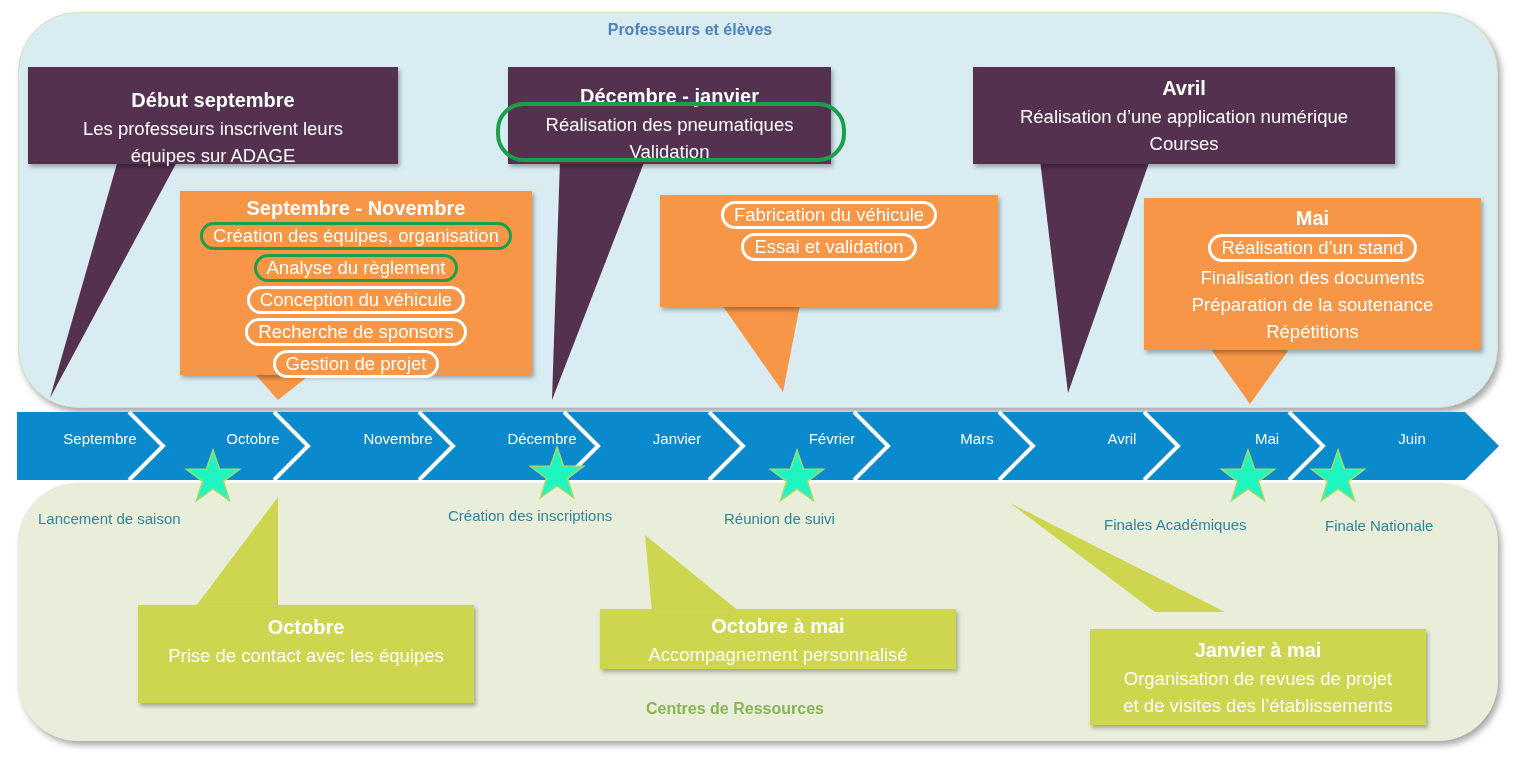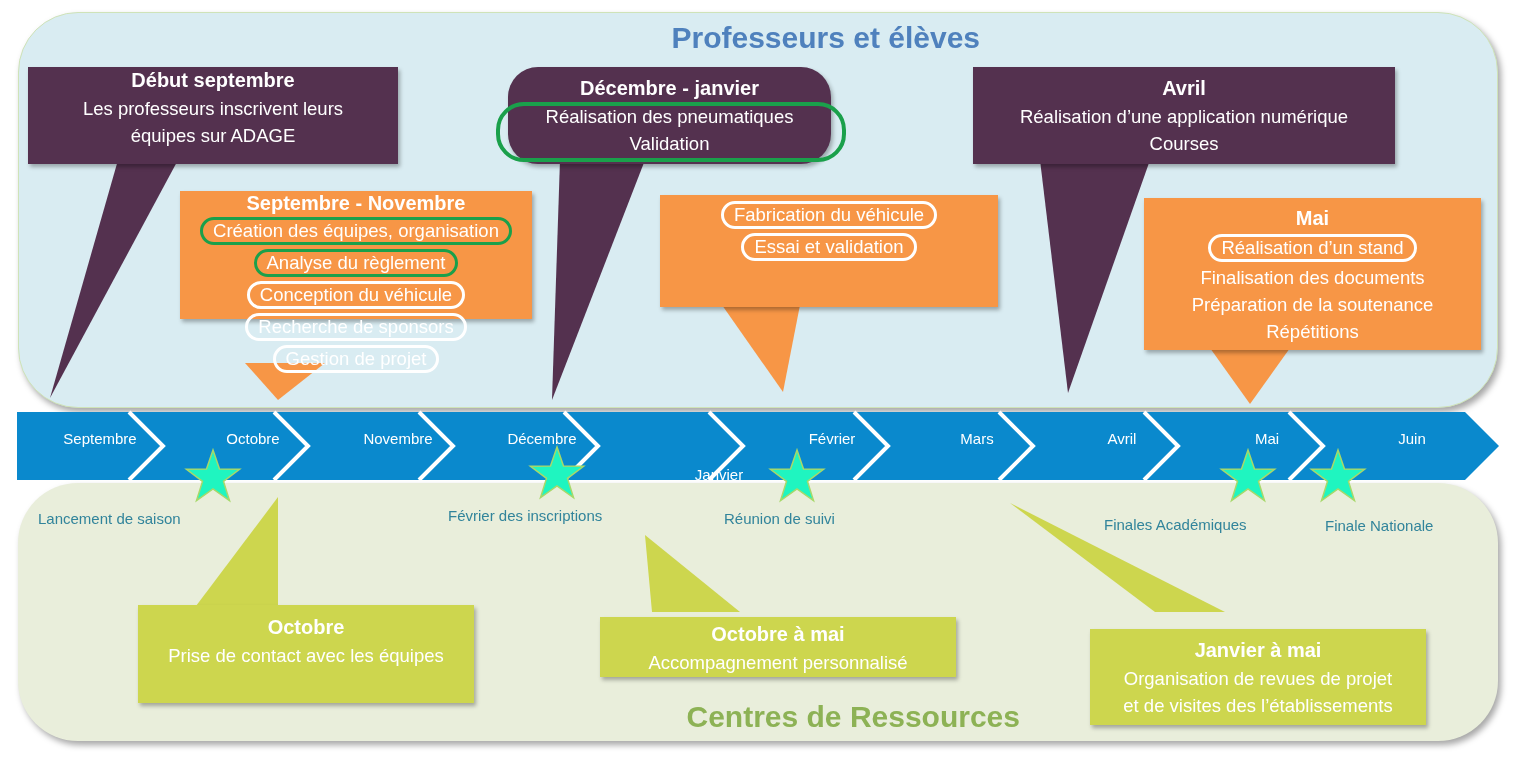--- a/index.html
+++ b/index.html
@@ -3,21 +3,21 @@
 <meta charset="utf-8">
 <style>
   * { box-sizing: border-box; margin: 0; padding: 0; }
   body { width: 1517px; height: 757px; background: #ffffff; position: relative; overflow: hidden;
          font-family: "Liberation Sans", "DejaVu Sans", sans-serif; }
   .panel { position: absolute; border-radius: 60px; }
   #top-panel { left: 18px; top: 12px; width: 1480px; height: 396px; background: #d9ecf2;
                border: 1px solid #cfe3b8; box-shadow: 3px 4px 6px rgba(0,0,0,0.35); }
   #bottom-panel { left: 18px; top: 483px; width: 1480px; height: 258px; background: #e9eedb;
                   box-shadow: 3px 4px 6px rgba(0,0,0,0.35); }
-  .section-title { position: absolute; font-weight: bold; font-size: 30px; text-align: right; }
+  .section-title { position: absolute; font-weight: bold; font-size: 16px; text-align: center; }
   #top-title { left: 400px; width: 580px; top: 21px; color: #4f81bd; }
   #bottom-title { left: 450px; width: 570px; top: 700px; color: #8db255; }
 
   svg#shapes { position: absolute; left: 0; top: 0; width: 1517px; height: 757px; }
 
   .box { position: absolute; color: #ffffff; text-align: center; font-size: 18.5px; line-height: 27.5px;
          box-shadow: 2px 3px 4px rgba(0,0,0,0.3); }
   .box .title { font-weight: bold; font-size: 20px; }
   .purple { background: #54314f; }
   .orange { background: #f79646; }
@@ -69,38 +69,38 @@
       <polygon points="213.0,450.0 219.5,469.1 239.6,469.3 223.5,481.4 229.5,500.7 213.0,489.0 196.5,500.7 202.5,481.4 186.4,469.3 206.5,469.1" fill="#1ff5c0" stroke="#a8d86a" stroke-width="1.5"></polygon>
       <polygon points="557.0,447.0 563.5,466.1 583.6,466.3 567.5,478.4 573.5,497.7 557.0,486.0 540.5,497.7 546.5,478.4 530.4,466.3 550.5,466.1" fill="#1ff5c0" stroke="#a8d86a" stroke-width="1.5"></polygon>
       <polygon points="797.0,450.0 803.5,469.1 823.6,469.3 807.5,481.4 813.5,500.7 797.0,489.0 780.5,500.7 786.5,481.4 770.4,469.3 790.5,469.1" fill="#1ff5c0" stroke="#a8d86a" stroke-width="1.5"></polygon>
       <polygon points="1248.0,450.0 1254.5,469.1 1274.6,469.3 1258.5,481.4 1264.5,500.7 1248.0,489.0 1231.5,500.7 1237.5,481.4 1221.4,469.3 1241.5,469.1" fill="#1ff5c0" stroke="#a8d86a" stroke-width="1.5"></polygon>
       <polygon points="1338.0,450.0 1344.5,469.1 1364.6,469.3 1348.5,481.4 1354.5,500.7 1338.0,489.0 1321.5,500.7 1327.5,481.4 1311.4,469.3 1331.5,469.1" fill="#1ff5c0" stroke="#a8d86a" stroke-width="1.5"></polygon>
     </g>
 </svg>
 
 <div class="section-title" id="top-title">Professeurs et élèves</div>
 
-<div class="box purple" style="left:28px;top:67px;width:370px;height:97px;padding-top:0;">
+<div class="box purple" style="left:28px;top:67px;width:370px;height:97px;padding-top:20px;">
   <span class="line title">Début septembre</span>
   <span class="line">Les professeurs inscrivent leurs</span>
   <span class="line">équipes sur ADAGE</span>
 </div>
-<div class="box purple" style="left:508px;top:67px;width:323px;height:97px;padding-top:8px;border-radius:30px;">
+<div class="box purple" style="left:508px;top:67px;width:323px;height:97px;padding-top:16px;">
   <span class="line title">Décembre - janvier</span>
   <span class="line">Réalisation des pneumatiques</span>
   <span class="line">Validation</span>
 </div>
 <div class="green-ring" style="left:496px;top:102px;width:350px;height:60px;"></div>
 <div class="box purple" style="left:973px;top:67px;width:422px;height:97px;padding-top:8px;">
   <span class="line title">Avril</span>
   <span class="line">Réalisation d’une application numérique</span>
   <span class="line">Courses</span>
 </div>
 
-<div class="box orange" style="left:180px;top:191px;width:352px;height:128px;line-height:24px;">
+<div class="box orange" style="left:180px;top:191px;width:352px;height:184px;padding-top:5px;line-height:24px;">
   <span class="line title">Septembre - Novembre</span>
   <span class="pill green">Création des équipes, organisation</span><br>
   <span class="pill green">Analyse du règlement</span><br>
   <span class="pill">Conception du véhicule</span><br>
   <span class="pill">Recherche de sponsors</span><br>
   <span class="pill">Gestion de projet</span>
 </div>
 <div class="box orange" style="left:660px;top:195px;width:338px;height:112px;padding-top:4px;line-height:24px;">
   <span class="pill">Fabrication du véhicule</span><br>
   <span class="pill">Essai et validation</span><br>
@@ -110,38 +110,38 @@
   <span class="pill">Réalisation d’un stand</span><br>
   <span class="line">Finalisation des documents</span>
   <span class="line">Préparation de la soutenance</span>
   <span class="line">Répétitions</span>
 </div>
 
 <div class="month" style="left:30px;">Septembre</div>
 <div class="month" style="left:183px;">Octobre</div>
 <div class="month" style="left:328px;">Novembre</div>
 <div class="month" style="left:472px;">Décembre</div>
-<div class="month" style="left:649px;margin-top:36px;">Janvier</div>
+<div class="month" style="left:607px;">Janvier</div>
 <div class="month" style="left:762px;">Février</div>
 <div class="month" style="left:907px;">Mars</div>
 <div class="month" style="left:1052px;">Avril</div>
 <div class="month" style="left:1197px;">Mai</div>
 <div class="month" style="left:1342px;">Juin</div>
 
 <div class="milestone" style="left:38px;top:510px;">Lancement de saison</div>
-<div class="milestone" style="left:448px;top:507px;">Février des inscriptions</div>
+<div class="milestone" style="left:448px;top:507px;">Création des inscriptions</div>
 <div class="milestone" style="left:724px;top:510px;">Réunion de suivi</div>
 <div class="milestone" style="left:1104px;top:516px;">Finales Académiques</div>
 <div class="milestone" style="left:1325px;top:517px;">Finale Nationale</div>
 
 <div class="box lime" style="left:138px;top:605px;width:336px;height:98px;padding-top:9px;">
   <span class="line title">Octobre</span>
   <span class="line">Prise de contact avec les équipes</span>
 </div>
-<div class="box lime" style="left:600px;top:609px;width:356px;height:60px;padding-top:4px;margin-top:8px;">
+<div class="box lime" style="left:600px;top:609px;width:356px;height:60px;padding-top:4px;">
   <span class="line title">Octobre à mai</span>
   <span class="line">Accompagnement personnalisé</span>
 </div>
 <div class="box lime" style="left:1090px;top:629px;width:336px;height:96px;padding-top:8px;">
   <span class="line title">Janvier à mai</span>
   <span class="line">Organisation de revues de projet</span>
   <span class="line">et de visites des l’établissements</span>
 </div>
 
 <div class="section-title" id="bottom-title">Centres de Ressources</div>

